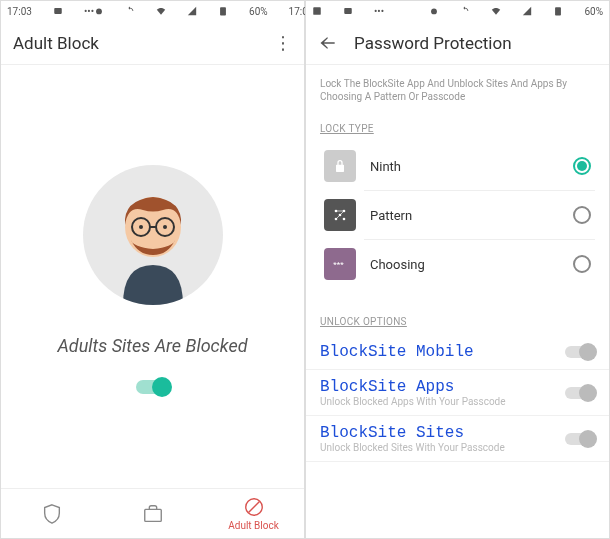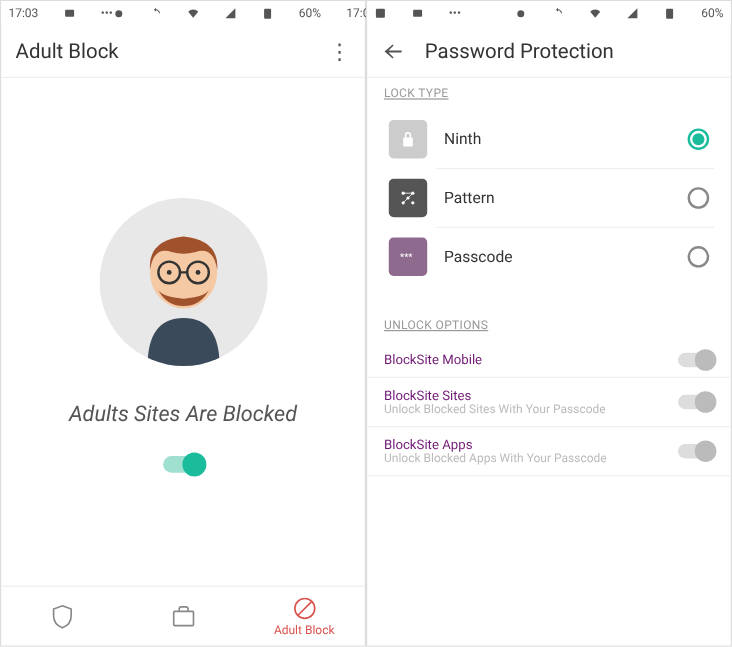--- a/index.html
+++ b/index.html
@@ -40,21 +40,21 @@
     .lock-icon { width: 32px; height: 32px; border-radius: 4px; display: flex; align-items: center; justify-content: center; margin-right: 14px; }
     .lock-icon svg { width: 16px; height: 16px; fill: #fff; }
     .lock-label { font-size: 13px; color: #333; flex: 1; }
     .radio { width: 18px; height: 18px; border: 2px solid #888; border-radius: 50%; position: relative; }
     .radio.checked { border-color: #1abc9c; }
     .radio.checked::after { content: ""; position: absolute; top: 2px; left: 2px; width: 10px; height: 10px; background: #1abc9c; border-radius: 50%; }
     .lock-divider { height: 1px; background: #eee; margin-left: 58px; margin-right: 14px; }
     
     .unlock-item { padding: 8px 14px; display: flex; align-items: center; border-bottom: 1px solid #f0f0f0; }
     .unlock-text { flex: 1; }
-    .unlock-title { font-size: 11px; color: #701a75; }
+    .unlock-title { font-size: 16px; color: #1d4ed8; font-family: Liberation Mono, monospace; }
     .unlock-sub { font-size: 10px; color: #bbb; }
     .toggle-off { width: 30px; height: 12px; background: #ddd; border-radius: 6px; position: relative; }
     .toggle-off::after { content: ""; position: absolute; left: -2px; top: -3px; width: 18px; height: 18px; background: #bbb; border-radius: 50%; }
     .toggle-off.right::after { left: auto; right: -2px; }
     
     .bg-gray { background: #ccc; }
     .bg-dark { background: #555; }
     .bg-purple { background: #8e6a8e; }
   </style>
 </head>
@@ -172,20 +172,21 @@
   <div class="header">
     <span class="back">
       <svg viewBox="0 0 24 24">
           <path d="M20 11H7l5-5-1-1-8 7 8 7 1-1-5-5h13z"></path>
         </svg>
     </span>
     <span class="header-title">Password Protection</span>
   </div>
 
   <div class="content">
+    <div class="desc">Lock The BlockSite App And Unblock Sites And Apps By Choosing A Pattern Or Passcode</div>
     <div class="section-label">LOCK TYPE</div>
 
     <div class="lock-row">
       <div class="lock-icon bg-gray">
         <svg viewBox="0 0 24 24">
             <path d="M17 10h-1V7a4 4 0 00-8 0v3H7a1 1 0 00-1 1v9a1 1 0 001 1h10a1 1 0 001-1v-9a1 1 0 00-1-1zm-7-3a2 2 0 014 0v3h-4z"></path>
           </svg>
       </div>
       <span class="lock-label">Ninth</span>
       <div class="radio checked"></div>
@@ -207,42 +208,42 @@
       <div class="radio"></div>
     </div>
     <div class="lock-divider"></div>
 
     <div class="lock-row">
       <div class="lock-icon bg-purple">
         <svg viewBox="0 0 24 24">
             <text x="2" y="16" font-size="12" fill="#fff">***</text>
           </svg>
       </div>
-      <span class="lock-label">Passcode</span>
+      <span class="lock-label">Choosing</span>
       <div class="radio"></div>
     </div>
 
     <div class="section-label" style="margin-top:20px">UNLOCK OPTIONS</div>
 
     <div class="unlock-item">
       <div class="unlock-text">
         <div class="unlock-title">BlockSite Mobile</div>
+      </div>
+      <div class="toggle-off right"></div>
+    </div>
+
+    <div class="unlock-item">
+      <div class="unlock-text">
+        <div class="unlock-title">BlockSite Apps</div>
+        <div class="unlock-sub">Unlock Blocked Apps With Your Passcode</div>
       </div>
       <div class="toggle-off right"></div>
     </div>
 
     <div class="unlock-item">
       <div class="unlock-text">
         <div class="unlock-title">BlockSite Sites</div>
         <div class="unlock-sub">Unlock Blocked Sites With Your Passcode</div>
       </div>
       <div class="toggle-off right"></div>
     </div>
-
-    <div class="unlock-item">
-      <div class="unlock-text">
-        <div class="unlock-title">BlockSite Apps</div>
-        <div class="unlock-sub">Unlock Blocked Apps With Your Passcode</div>
-      </div>
-      <div class="toggle-off right"></div>
-    </div>
   </div>
 </div>
 
 </body></html>

